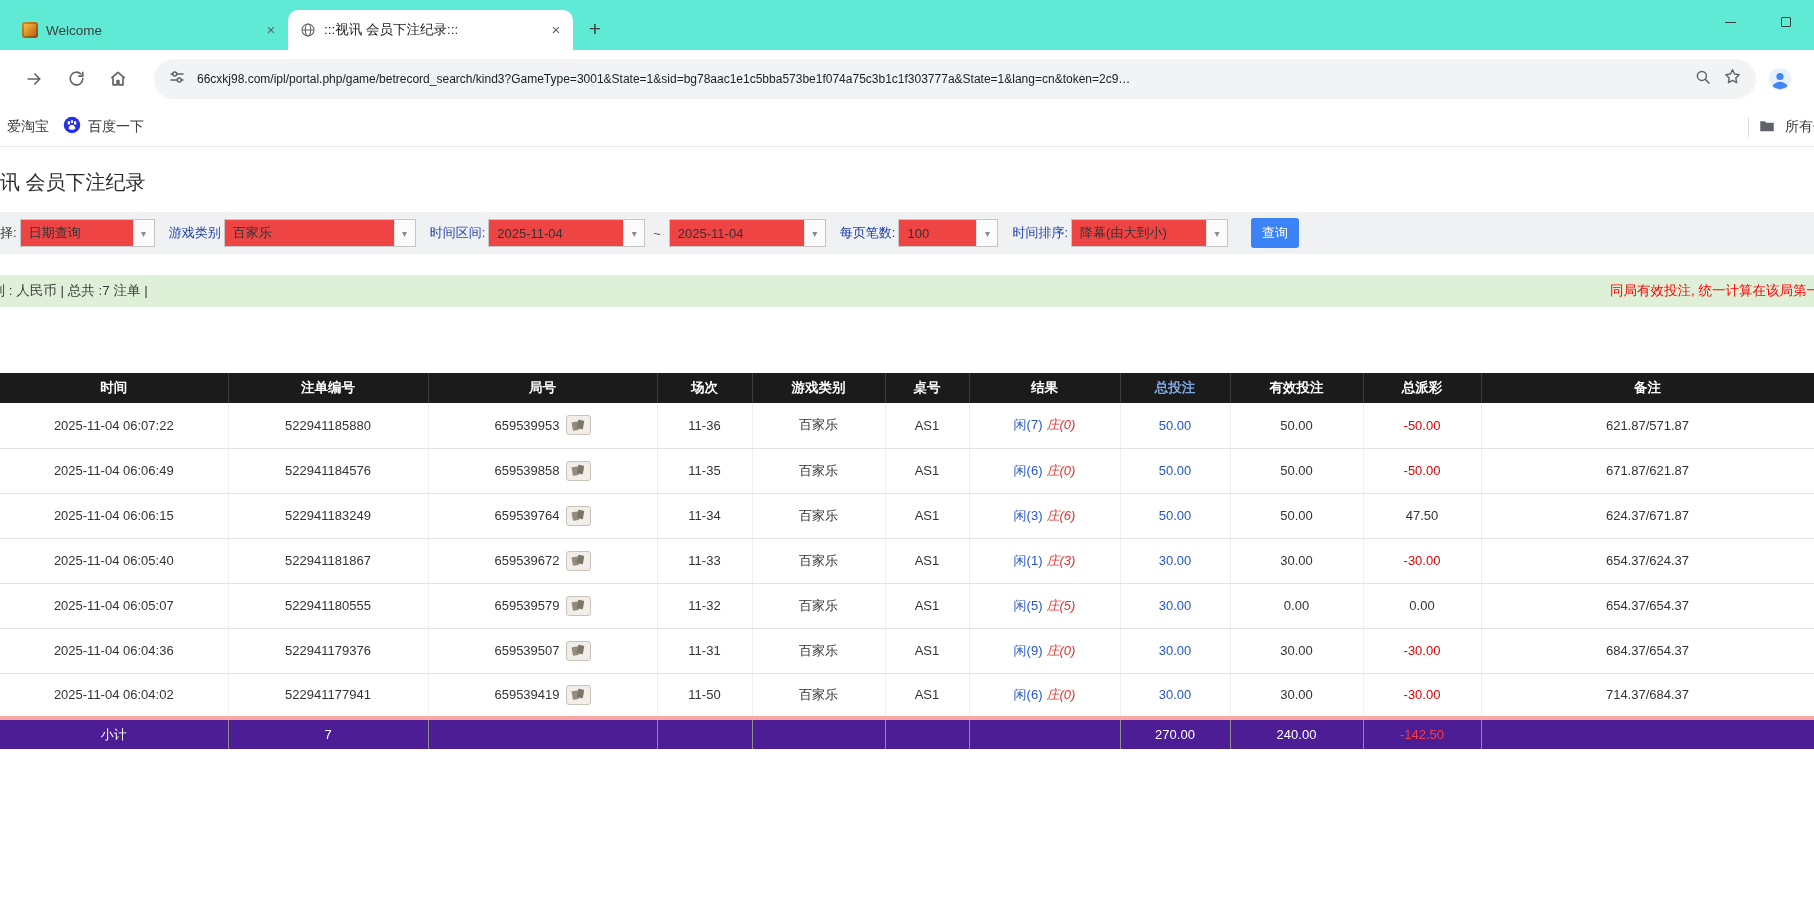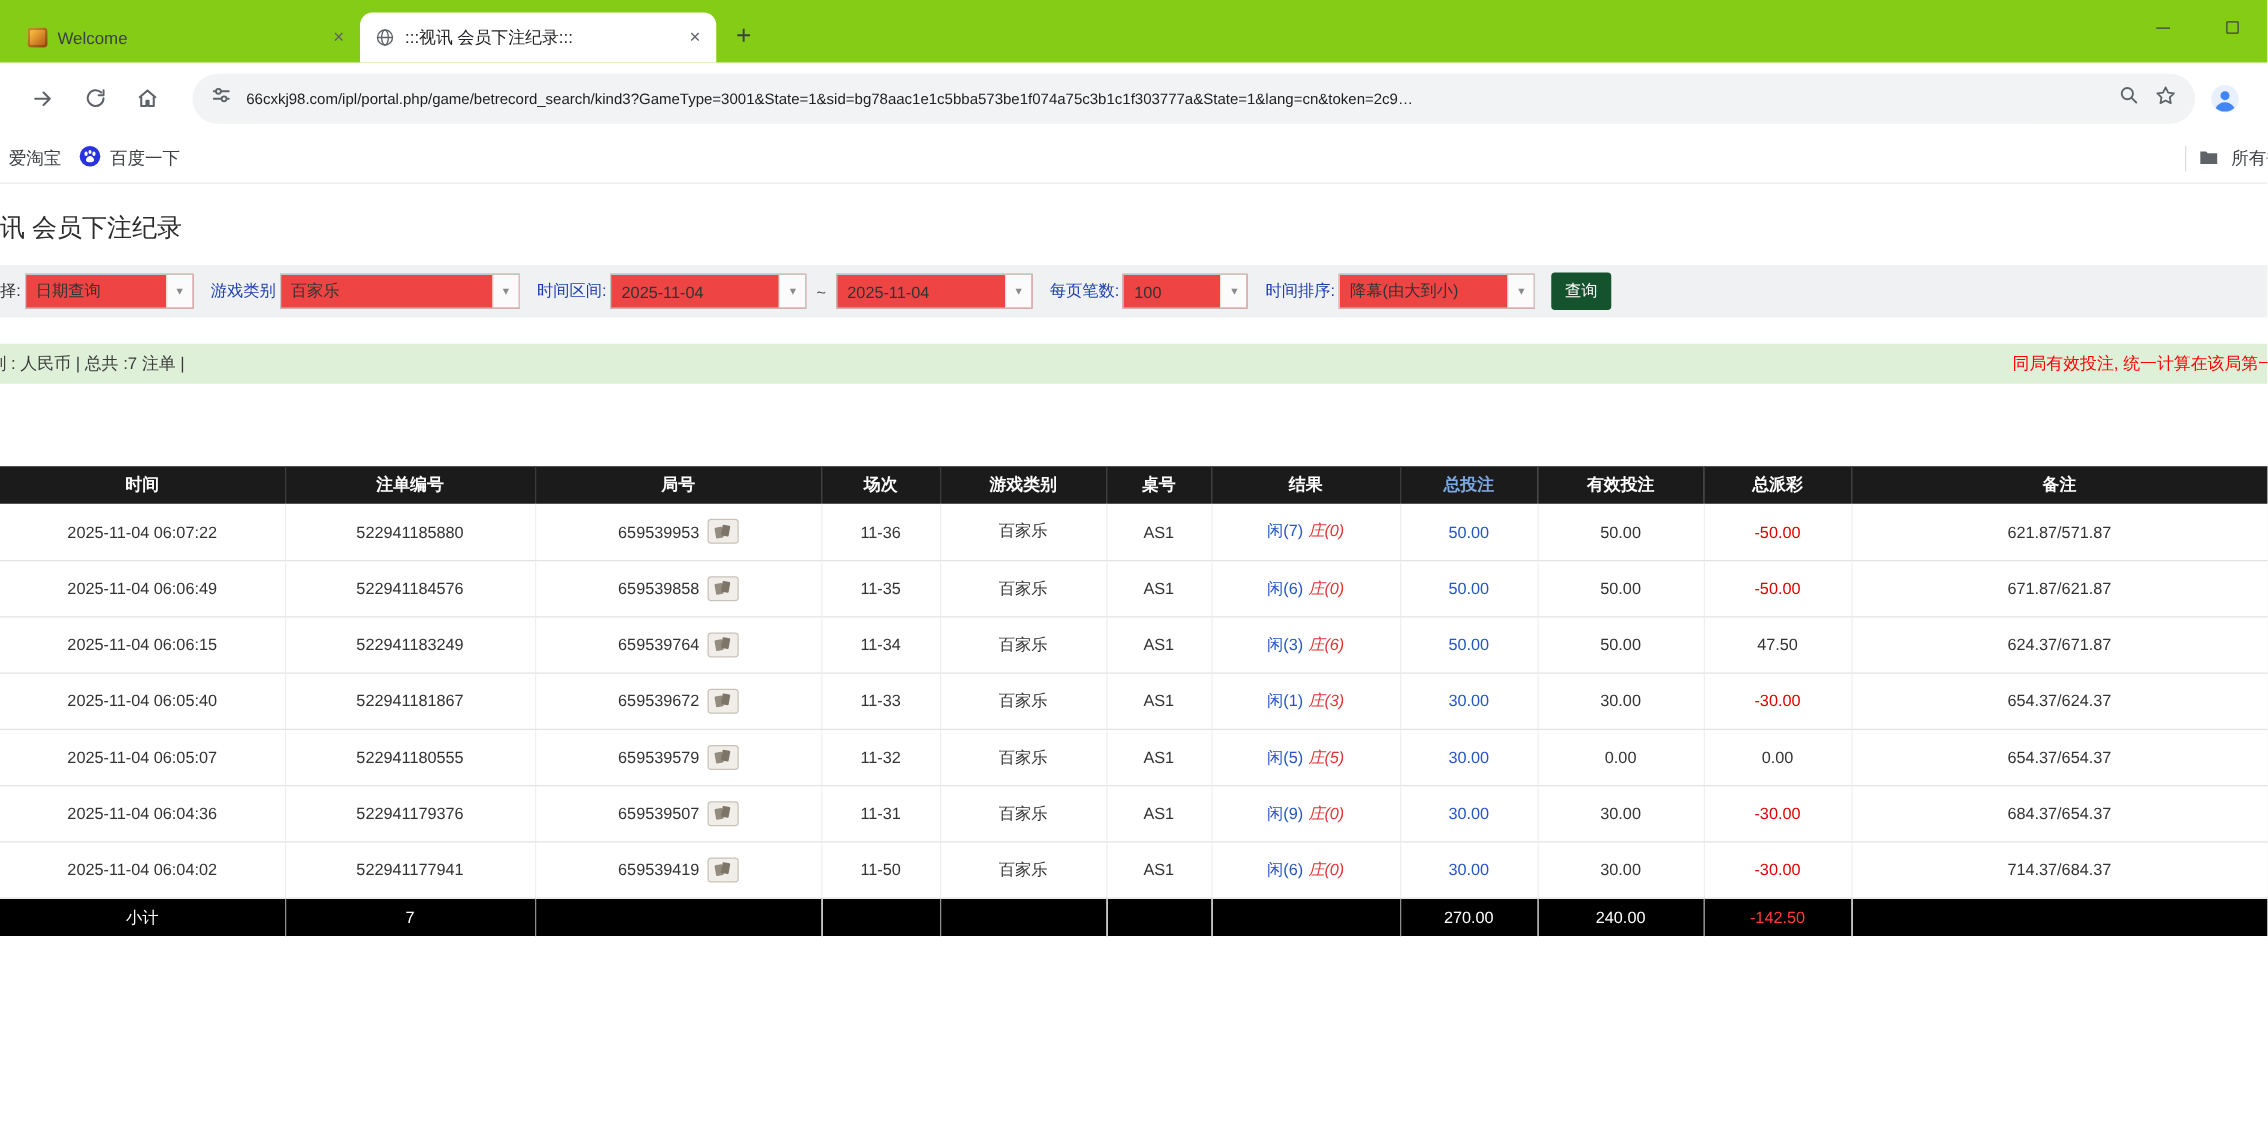--- a/index.html
+++ b/index.html
@@ -1,20 +1,20 @@
 <!DOCTYPE html>
 <html><head>
 <meta charset="utf-8">
 <style>
   * { margin:0; padding:0; box-sizing:border-box; }
   html,body { width:1814px; height:899px; overflow:hidden; }
   body { background:#fff; font-family:"Liberation Sans","DejaVu Sans",sans-serif; position:relative; }
 
   
-  .tabstrip { position:relative; height:50px; background:#84cc16; display:flex; align-items:flex-end; padding-left:10px; }
+  .tabstrip { position:relative; height:50px; background:#5eead4; display:flex; align-items:flex-end; padding-left:10px; }
   .tab { width:278px; height:40px; display:flex; align-items:center; gap:8px; padding:0 8px 0 12px; font-size:13.5px; color:#3c4043; border-radius:10px 10px 0 0; }
   .tab.active { background:#fff; color:#202124; width:285px; }
   .tab .t-title { flex:1; white-space:nowrap; overflow:hidden; }
   .tab .t-close { width:18px; height:18px; line-height:17px; text-align:center; border-radius:50%; color:#5f6368; font-size:15px; }
   .favicon { width:16px; height:16px; display:inline-flex; align-items:center; justify-content:center; flex:none; }
   .welcome-fav { border-radius:3px; background:linear-gradient(135deg,#f6b73c 20%,#b55a18 90%); box-shadow:inset 0 0 0 2px rgba(90,40,0,.35); }
   .newtab { width:28px; height:28px; margin:0 0 7px 8px; display:flex; align-items:center; justify-content:center; font-size:21px; color:#3c4043; }
   .win-controls { position:absolute; right:0; top:0; height:44px; display:flex; }
   .win-btn { width:56px; height:44px; display:flex; align-items:center; justify-content:center; }
   .ic-min { width:11px; height:0; border-top:1.6px solid #3c4043; display:block; }
@@ -35,37 +35,37 @@
   .page-title { margin:22px 0 0 -20px; font-size:20px; font-weight:500; color:#2b2b2b; white-space:nowrap; }
 
   .filter-bar { margin-top:16px; height:42px; background:#f0f1f2; display:flex; align-items:center; white-space:nowrap; }
   .flabel { font-size:13px; color:#1e3fae; margin-left:14px; margin-right:3px; }
   .flabel.first { margin-left:-13px; color:#333; }
   .dd { height:28px; background:#ef4444; border:1px solid #c6c6c6; display:flex; align-items:stretch; flex:none; }
   .dd .val { flex:1; display:flex; align-items:center; padding:0 8px; font-size:13px; color:#333; overflow:hidden; }
   .dd .arrow { width:21px; border-left:1px solid #e2e2e2; display:flex; align-items:center; justify-content:center; color:#8a8a8a; font-size:10px; background:#fbfbfb; }
   .w135{width:135px}.w192{width:192px}.w157{width:157px}.w100{width:100px}
   .sep-tilde { margin:0 8px; color:#555; font-size:13px; }
-  .btn-search { margin-left:13px; background:#14532d; color:#fff; font-size:13px; border:none; border-radius:3px; padding:6px 11px; cursor:pointer; }
+  .btn-search { margin-left:23px; background:#3b82f6; color:#fff; font-size:13px; border:none; border-radius:3px; padding:6px 11px; cursor:pointer; }
 
   .summary-bar { margin-top:21px; height:32px; background:#dff0d8; position:relative; display:flex; align-items:center; font-size:13.5px; }
   .summary-left { margin-left:-22px; color:#3a3a3a; white-space:nowrap; }
   .summary-right { position:absolute; left:1610px; color:#ff0000; white-space:nowrap; }
 
   .bet-table { margin-top:66px; width:1814px; border-collapse:collapse; table-layout:fixed; font-size:13px; }
   .bet-table th { background:#1b1b1b; color:#fff; height:30px; font-size:13.5px; font-weight:bold; border-right:1px solid #3c3c3c; }
   .bet-table th.th-blue { color:#7ea8e0; }
   .bet-table td { text-align:center; height:45px; color:#333; background:#fff; border-bottom:1px solid #e3e3e3; border-right:1px solid #efefef; overflow:hidden; white-space:nowrap; }
   .result-player { color:#2456c8; }
   .result-banker { color:#e03535; margin-left:4px;font-style:italic; }
   .val-bet { color:#2456c8; }
   .val-neg { color:#e00000; }
   .round-wrap { display:inline-flex; align-items:center; justify-content:center; gap:6px; }
   .card-btn { display:inline-flex; align-items:center; justify-content:center; width:25px; height:20px; background:#f1eee9; border:1px solid #c9c2b8; border-radius:3px; cursor:pointer; }
-  tr.footer td { background:#000000; color:#fff; height:31px; border-right:1px solid #8e8e8e; border-top:1px solid #fca5a5; border-bottom:none; }
+  tr.footer td { background:#4c1d95; color:#fff; height:31px; border-right:1px solid #8e8e8e; border-top:4px solid #fca5a5; border-bottom:none; }
   tr.footer td .neg { color:#ff3b3b; }
 </style>
 </head>
 <body>
 
 <div>
   <div class="tabstrip">
     <div class="tab">
       <span class="favicon welcome-fav"></span>
       <span class="t-title">Welcome</span>

